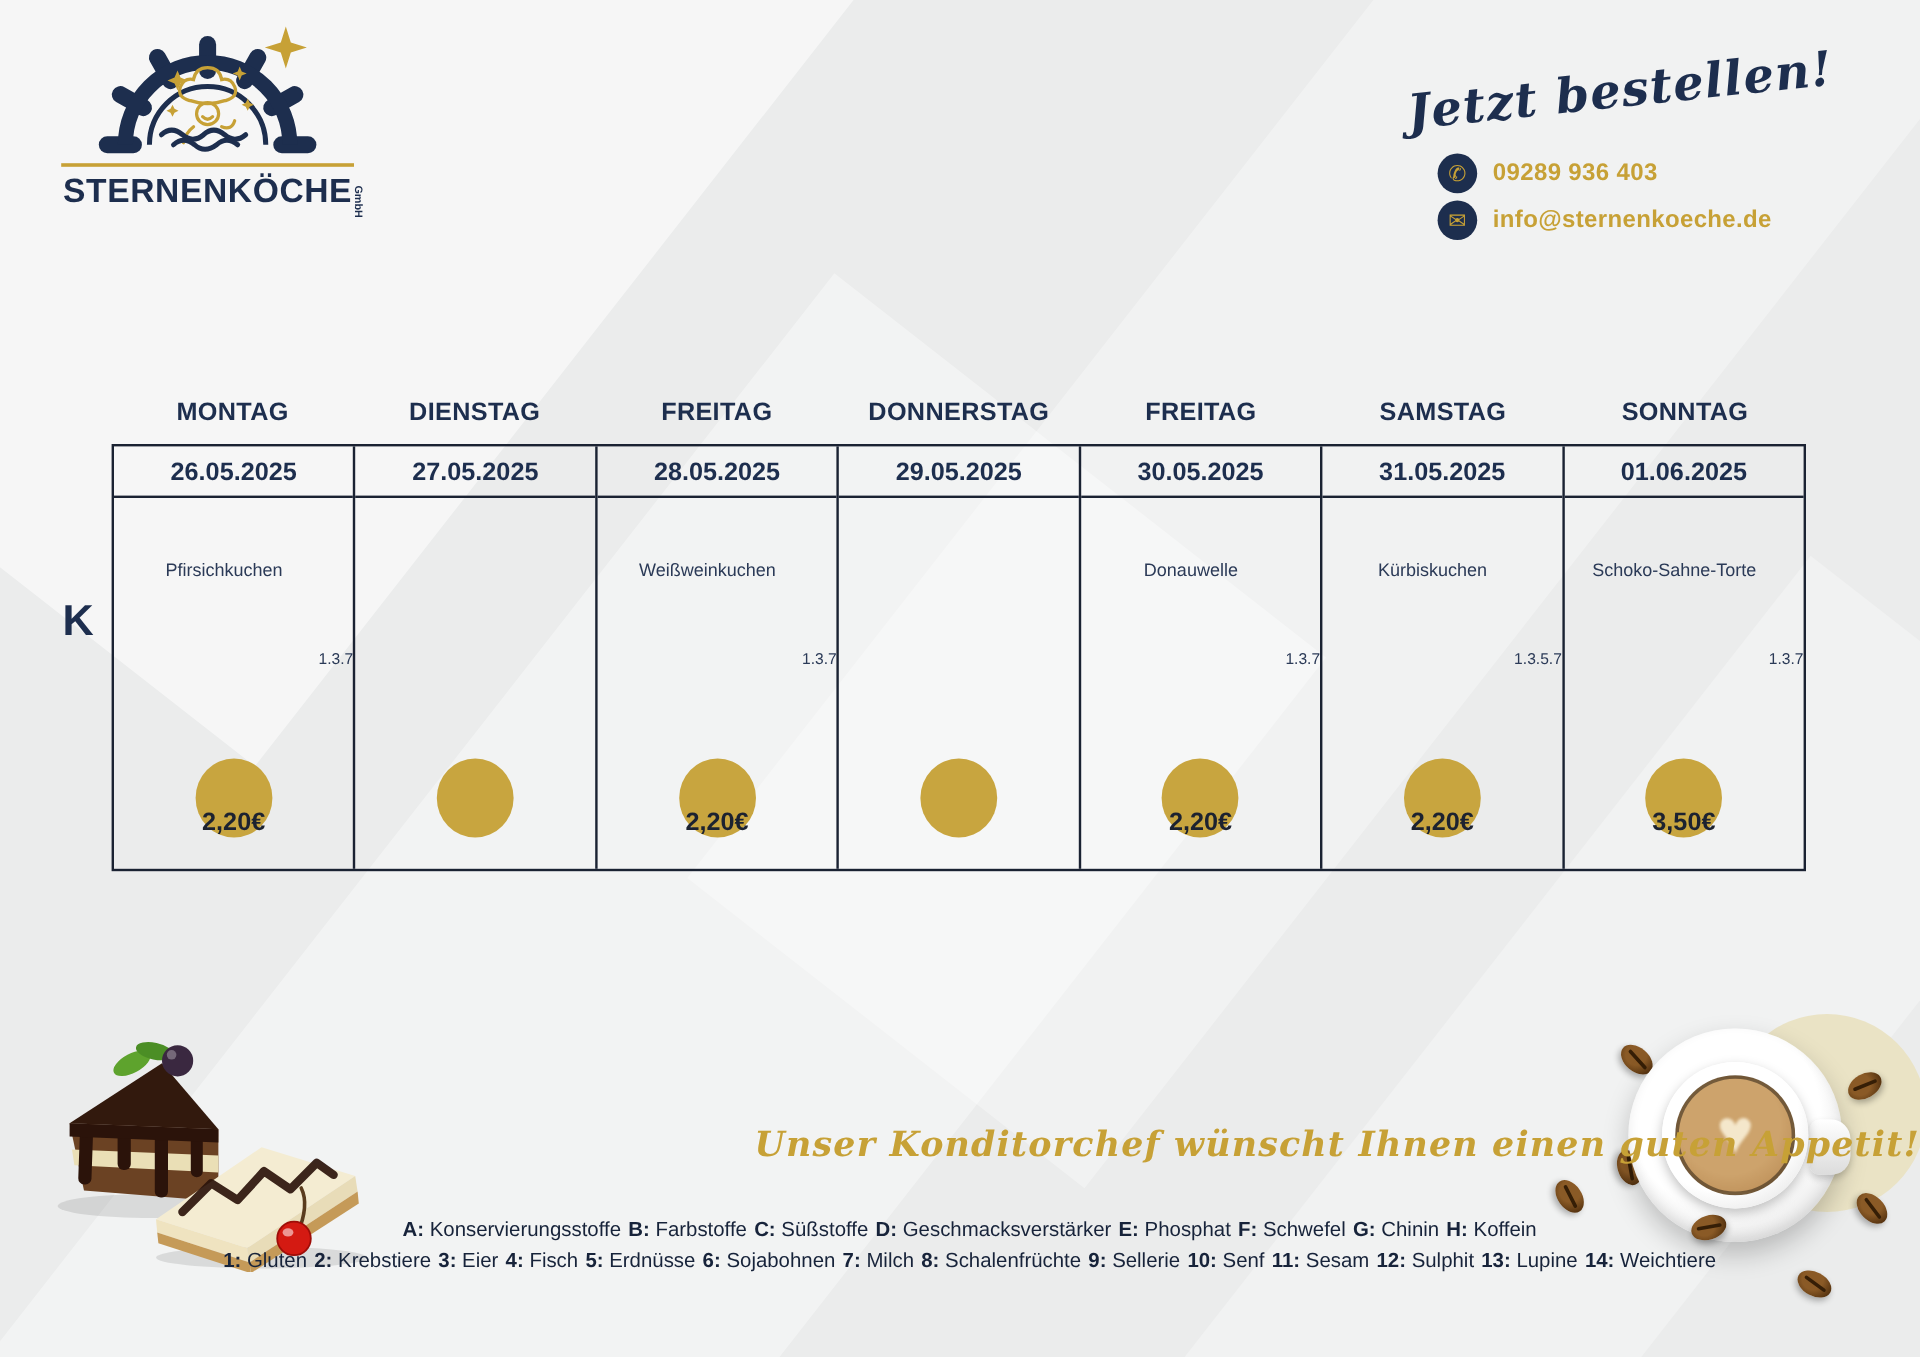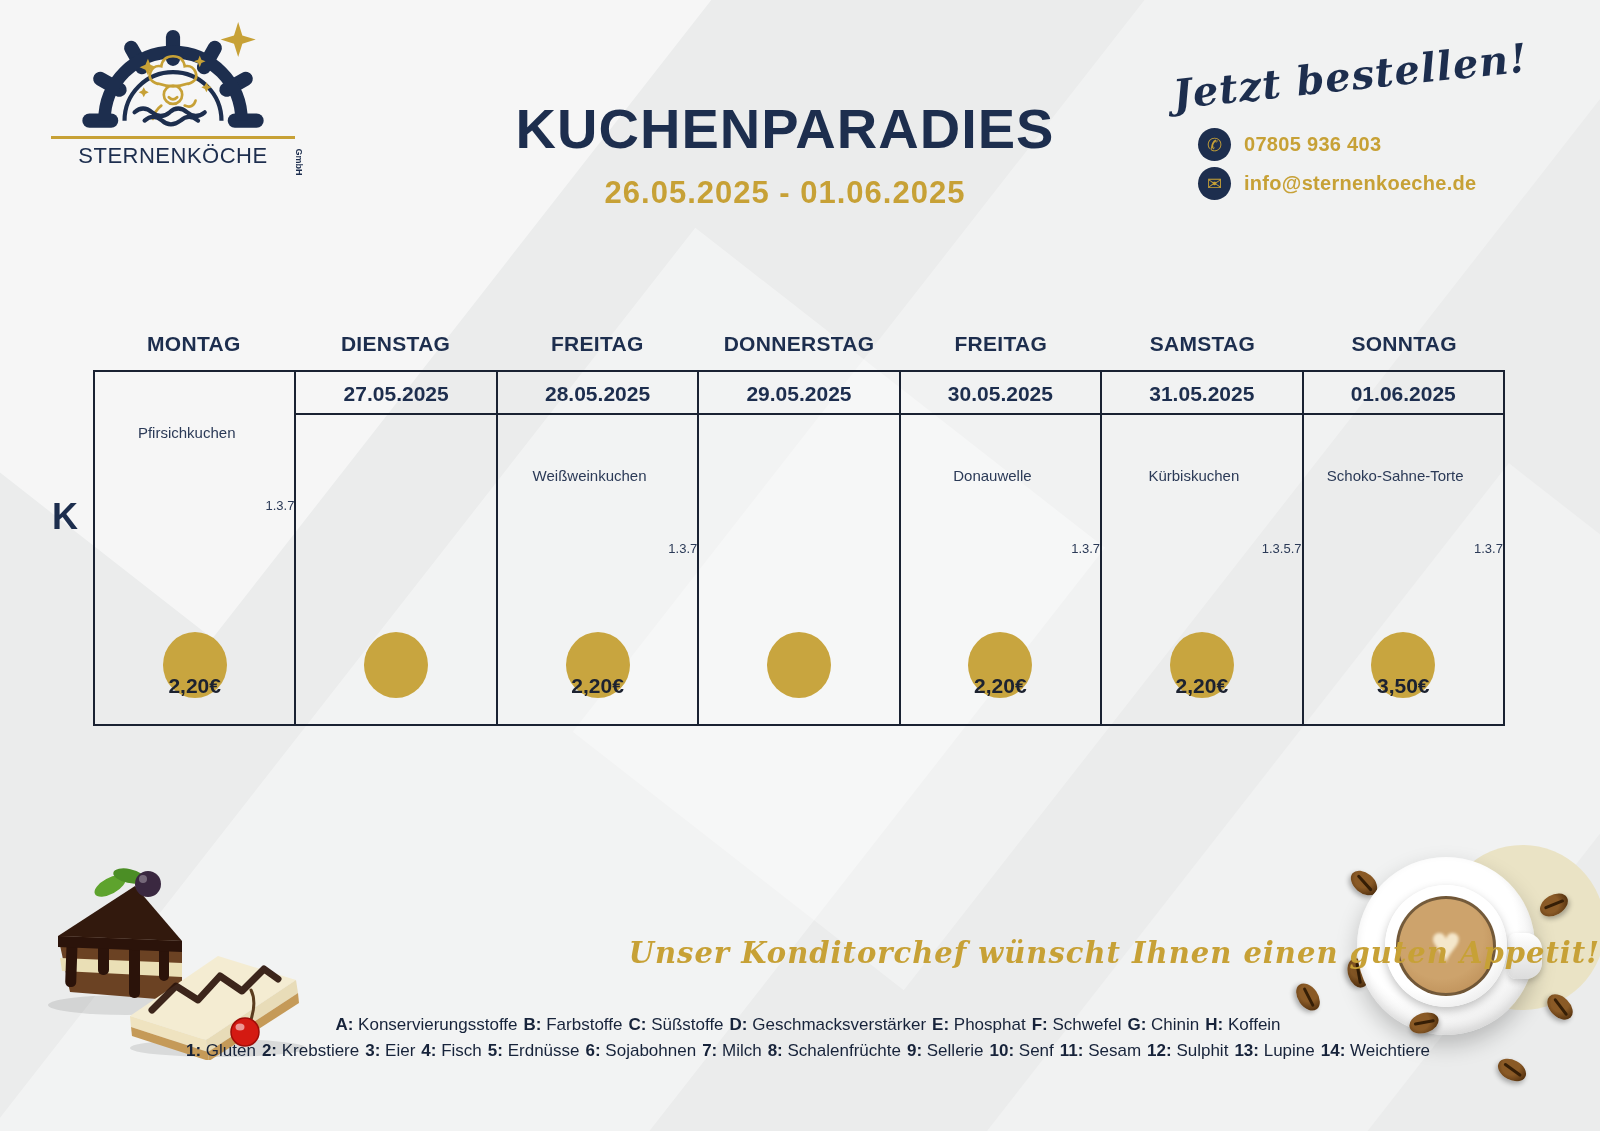--- a/index.html
+++ b/index.html
@@ -22,21 +22,21 @@
   .stripe.s1{width:900px;height:760px;left:-260px;top:-330px;}
   .stripe.s2{width:1500px;height:420px;left:450px;top:60px;background:rgba(255,255,255,.33);}
   .stripe.s3{width:1300px;height:520px;left:-150px;top:640px;background:rgba(255,255,255,.38);}
   .stripe.s4{width:900px;height:300px;left:900px;top:760px;background:rgba(255,255,255,.3);}
 
   
   .logo{position:absolute;left:38px;top:12px;width:270px;}
   .logo svg{display:block;margin:0 auto;}
   .brand-line{height:3px;background:var(--gold);width:244px;margin:2px auto 4px auto;}
   .brand-row{position:relative;text-align:center;white-space:nowrap;}
-  .brand-name{font-size:22px;font-weight:400;letter-spacing:.5px;color:var(--navy);}
+  .brand-name{font-size:28px;font-weight:700;letter-spacing:.5px;color:var(--navy);}
   .brand-legal{position:absolute;right:-4px;bottom:2px;font-size:9px;font-weight:700;color:var(--navy);transform:rotate(90deg);transform-origin:center;}
 
   .title-block{position:absolute;left:400px;top:0;width:770px;text-align:center;}
   .page-title{margin-top:96px;font-size:56px;font-weight:800;letter-spacing:1px;color:var(--navy);}
   .week-range{margin-top:14px;font-size:31px;font-weight:800;letter-spacing:1px;color:var(--gold);}
 
   .cta{position:absolute;right:72px;top:52px;transform:rotate(-6deg);
        font-family:"DejaVu Serif", serif;font-style:italic;font-weight:700;
        font-size:40px;color:var(--navy);letter-spacing:1px;}
   .contact{position:absolute;left:1198px;top:128px;}
@@ -142,30 +142,26 @@
         <path d="M95,90 L97,94 L101,96 L97,98 L95,102 L93,98 L89,96 L93,94 Z"></path>
       </g>
     </svg>
     <div class="brand-line"></div>
     <div class="brand-row">
       <span class="brand-name">STERNENKÖCHE</span>
       <span class="brand-legal">GmbH</span>
     </div>
   </div>
 
-  <div class="title-block">
-    <div class="page-title">KUCHENPARADIES</div>
-    <div class="week-range">26.05.2025 - 01.06.2025</div>
-  </div>
 
   <div class="cta">Jetzt bestellen!</div>
   <div class="contact">
     <div class="contact-row">
       <span class="contact-icon">✆</span>
-      <span class="contact-text">07805 936 403</span>
+      <span class="contact-text">09289 936 403</span>
     </div>
     <div class="contact-row">
       <span class="contact-icon">✉</span>
       <span class="contact-text">info@sternenkoeche.de</span>
     </div>
   </div>
 
   <div class="days-row">
 
       <div class="day">MONTAG</div>
@@ -181,20 +177,21 @@
       <div class="day">SAMSTAG</div>
 
       <div class="day">SONNTAG</div>
     </div>
 
   <div class="k-label">K</div>
 
   <div class="menu-table">
 
       <div class="col">
+        <div class="date-cell">26.05.2025</div>
         <div class="body-cell">
           <div class="item-name">Pfirsichkuchen</div>
           <div class="allergens">1.3.7</div>
           <div class="price-badge">
             <span>2,20€</span>
           </div>
         </div>
       </div>
 
       <div class="col">

